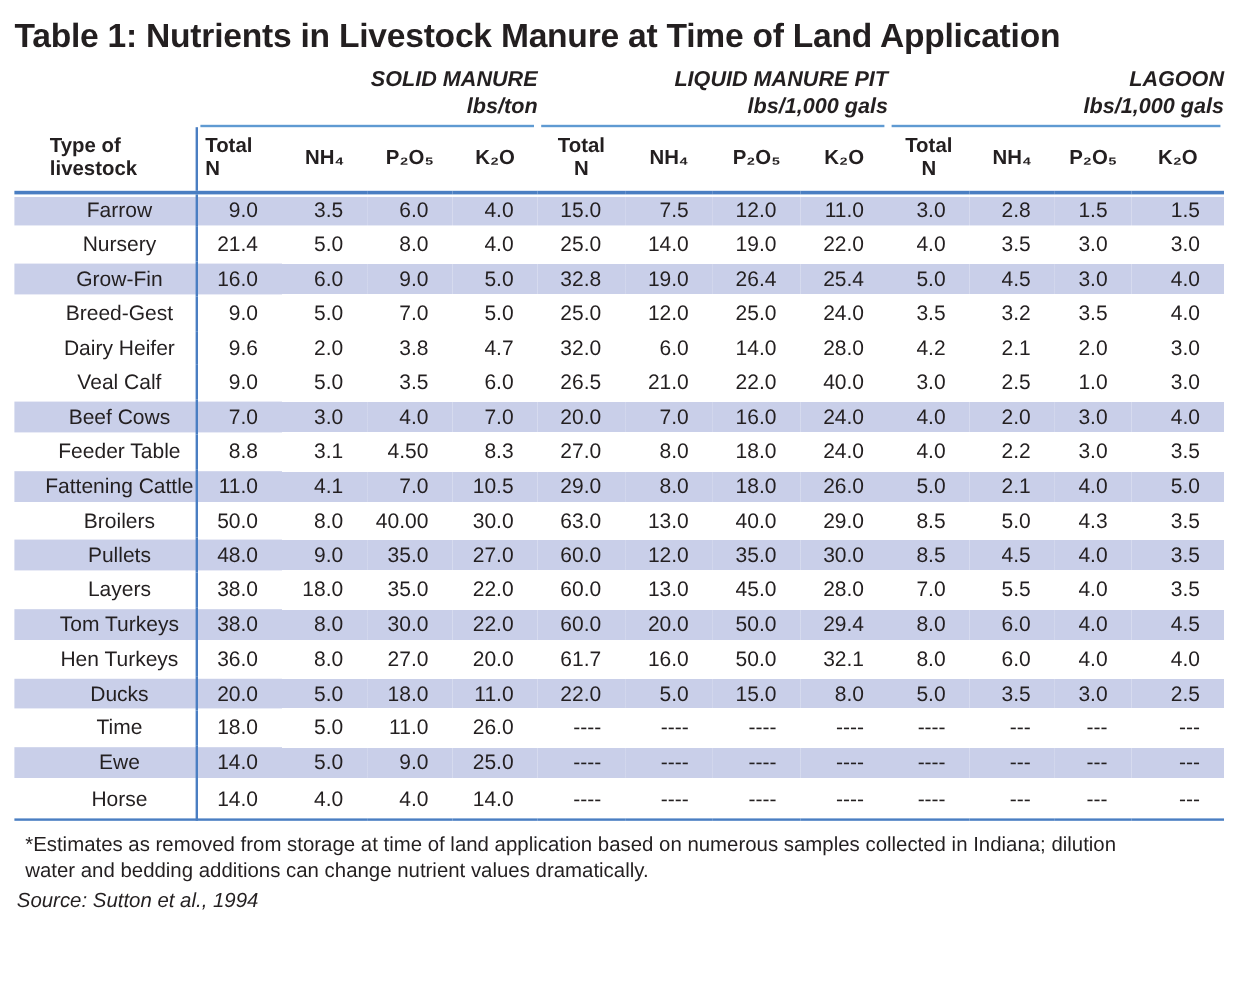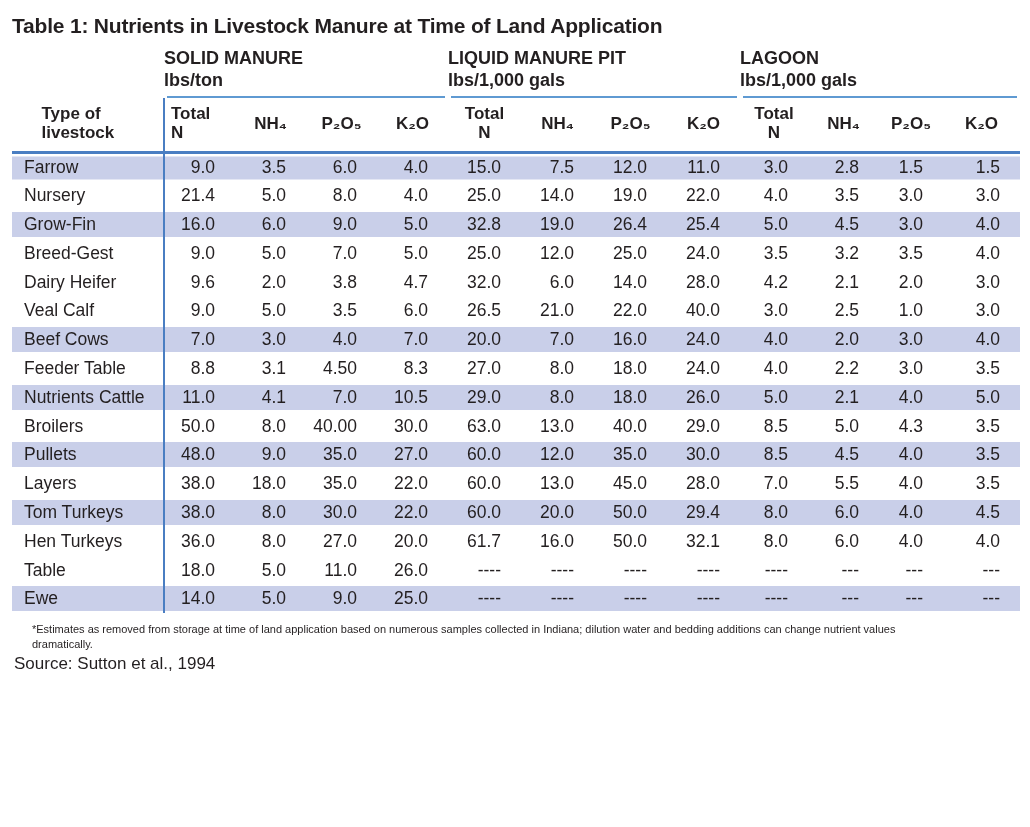--- a/index.html
+++ b/index.html
@@ -10,63 +10,63 @@
   }
   *{box-sizing:border-box;}
   html,body{margin:0;padding:0;}
   body{
     width:1030px;height:827px;background:#ffffff;color:var(--text);
     font-family:"Liberation Sans","DejaVu Sans",sans-serif;
     overflow:hidden;
   }
   .page{padding:14px 10px 0 12px;}
   .title{
-    font-size:21px;font-weight:700;margin:0 0 10px 0;letter-spacing:-0.2px;
+    font-size:28px;font-weight:700;margin:0 0 10px 0;letter-spacing:-0.2px;
   }
   table{
     border-collapse:collapse;table-layout:fixed;width:1008px;
   }
   
   .group-row th,.group-row td{padding:0;vertical-align:bottom;}
   .gname,.gunit{
-    font-size:18px;font-weight:700;text-align:left;line-height:1.22;
+    font-size:18px;font-weight:700;text-align:right;line-height:1.22;font-style:italic;
   }
   .gline{height:2px;background:var(--thin-rule);margin:4px 3px 0 3px;}
   
   .colhead-row th{
     font-size:17px;font-weight:700;padding:6px 0 8px 0;
     border-bottom:3px solid var(--rule);
     vertical-align:middle;text-align:center;line-height:1.15;
   }
   .livestock-head{border-right:2px solid var(--rule);}
   .lh-inner{width:92px;margin:0 auto;text-align:left;}
   .tn-inner{max-width:46px;margin:0 auto;text-align:center;}
   .tn-inner.left{margin:0 0 0 6px;text-align:left;}
   
   tbody tr{height:28.8px;}
   tbody tr.last-row{height:33px;}
   tbody td{font-size:17.5px;padding:0;}
   td.livestock{
-    text-align:left;padding-left:12px;border-right:2px solid var(--rule);
+    text-align:center;padding-left:24px;border-right:2px solid var(--rule);
     white-space:nowrap;
   }
   td.num{text-align:right;padding-right:20px;}
   tr.striped td{
     background:linear-gradient(to bottom,
       #ffffff 2px, var(--stripe) 2px,
       var(--stripe) calc(100% - 2px), #ffffff calc(100% - 2px));
   }
   tr.last-row td{border-bottom:2px solid var(--rule);}
   
   .footnote{
-    margin:9px 0 0 20px;max-width:920px;
-    font-size:11px;line-height:1.32;
+    margin:9px 0 0 9px;max-width:920px;
+    font-size:17px;line-height:1.32;
   }
   .source{
-    margin:2px 0 0 2px;font-size:17px;line-height:1.3;
+    margin:2px 0 0 2px;font-size:17px;font-style:italic;line-height:1.3;
   }
 </style>
 </head>
 <body>
 
 <div class="page">
   <h1 class="title">Table 1: Nutrients in Livestock Manure at Time of Land Application</h1>
 
   <table>
     <colgroup>
@@ -242,21 +242,21 @@
           <td class="num">27.0</td>
           <td class="num">8.0</td>
           <td class="num">18.0</td>
           <td class="num">24.0</td>
           <td class="num">4.0</td>
           <td class="num">2.2</td>
           <td class="num">3.0</td>
           <td class="num">3.5</td>
         </tr>
         <tr class="striped">
-          <td class="livestock">Nutrients Cattle</td>
+          <td class="livestock">Fattening Cattle</td>
           <td class="num">11.0</td>
           <td class="num">4.1</td>
           <td class="num">7.0</td>
           <td class="num">10.5</td>
           <td class="num">29.0</td>
           <td class="num">8.0</td>
           <td class="num">18.0</td>
           <td class="num">26.0</td>
           <td class="num">5.0</td>
           <td class="num">2.1</td>
@@ -331,41 +331,71 @@
           <td class="num">20.0</td>
           <td class="num">61.7</td>
           <td class="num">16.0</td>
           <td class="num">50.0</td>
           <td class="num">32.1</td>
           <td class="num">8.0</td>
           <td class="num">6.0</td>
           <td class="num">4.0</td>
           <td class="num">4.0</td>
         </tr>
-        <tr class="">
-          <td class="livestock">Table</td>
+        <tr class="striped">
+          <td class="livestock">Ducks</td>
+          <td class="num">20.0</td>
+          <td class="num">5.0</td>
+          <td class="num">18.0</td>
+          <td class="num">11.0</td>
+          <td class="num">22.0</td>
+          <td class="num">5.0</td>
+          <td class="num">15.0</td>
+          <td class="num">8.0</td>
+          <td class="num">5.0</td>
+          <td class="num">3.5</td>
+          <td class="num">3.0</td>
+          <td class="num">2.5</td>
+        </tr>
+        <tr class="">
+          <td class="livestock">Time</td>
           <td class="num">18.0</td>
           <td class="num">5.0</td>
           <td class="num">11.0</td>
           <td class="num">26.0</td>
           <td class="num">----</td>
           <td class="num">----</td>
           <td class="num">----</td>
           <td class="num">----</td>
           <td class="num">----</td>
           <td class="num">---</td>
           <td class="num">---</td>
           <td class="num">---</td>
         </tr>
         <tr class="striped">
           <td class="livestock">Ewe</td>
           <td class="num">14.0</td>
           <td class="num">5.0</td>
           <td class="num">9.0</td>
           <td class="num">25.0</td>
+          <td class="num">----</td>
+          <td class="num">----</td>
+          <td class="num">----</td>
+          <td class="num">----</td>
+          <td class="num">----</td>
+          <td class="num">---</td>
+          <td class="num">---</td>
+          <td class="num">---</td>
+        </tr>
+        <tr class=" last-row">
+          <td class="livestock">Horse</td>
+          <td class="num">14.0</td>
+          <td class="num">4.0</td>
+          <td class="num">4.0</td>
+          <td class="num">14.0</td>
           <td class="num">----</td>
           <td class="num">----</td>
           <td class="num">----</td>
           <td class="num">----</td>
           <td class="num">----</td>
           <td class="num">---</td>
           <td class="num">---</td>
           <td class="num">---</td>
         </tr>
       </tbody>

